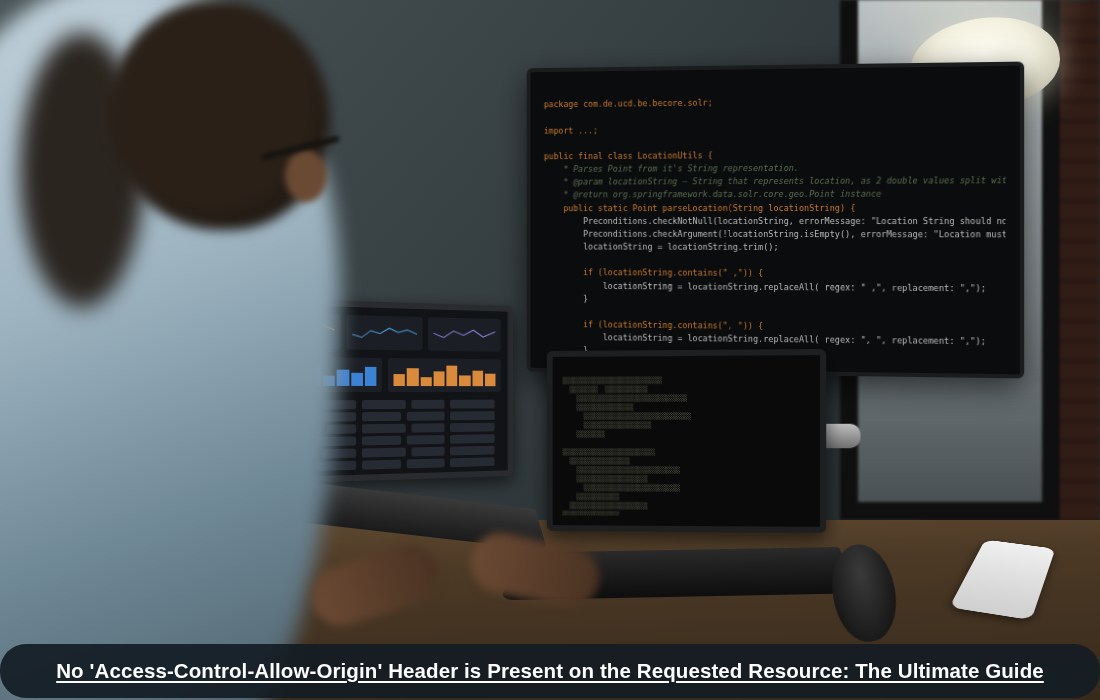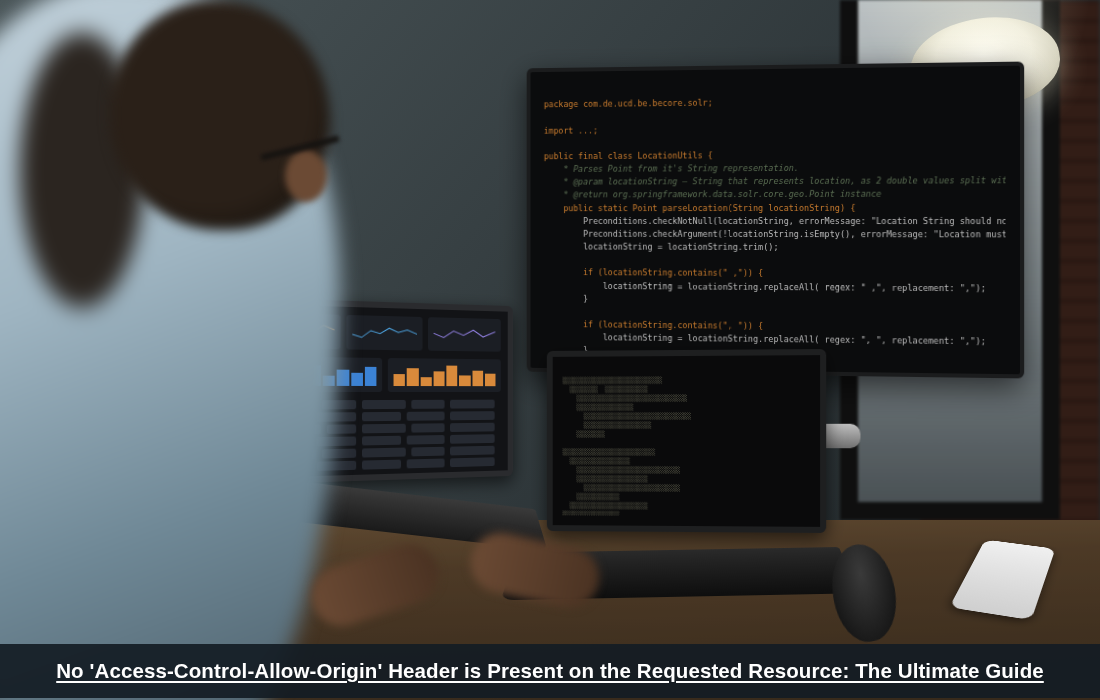--- a/index.html
+++ b/index.html
@@ -222,20 +222,21 @@
   }
   
   .caption{
     position:absolute;
     left:0; bottom:2px;
     width:100%; height:54px;
     background: rgba(20,28,36,.92);
     display:flex;
     align-items:center;
     justify-content:center;
+    border-radius:26px;
   }
   .caption a{
     color:#fff;
     font-size:20.5px;
     font-weight:600;
     text-decoration: underline;
     text-underline-offset:3px;
     letter-spacing:.1px;
   }
 </style>

